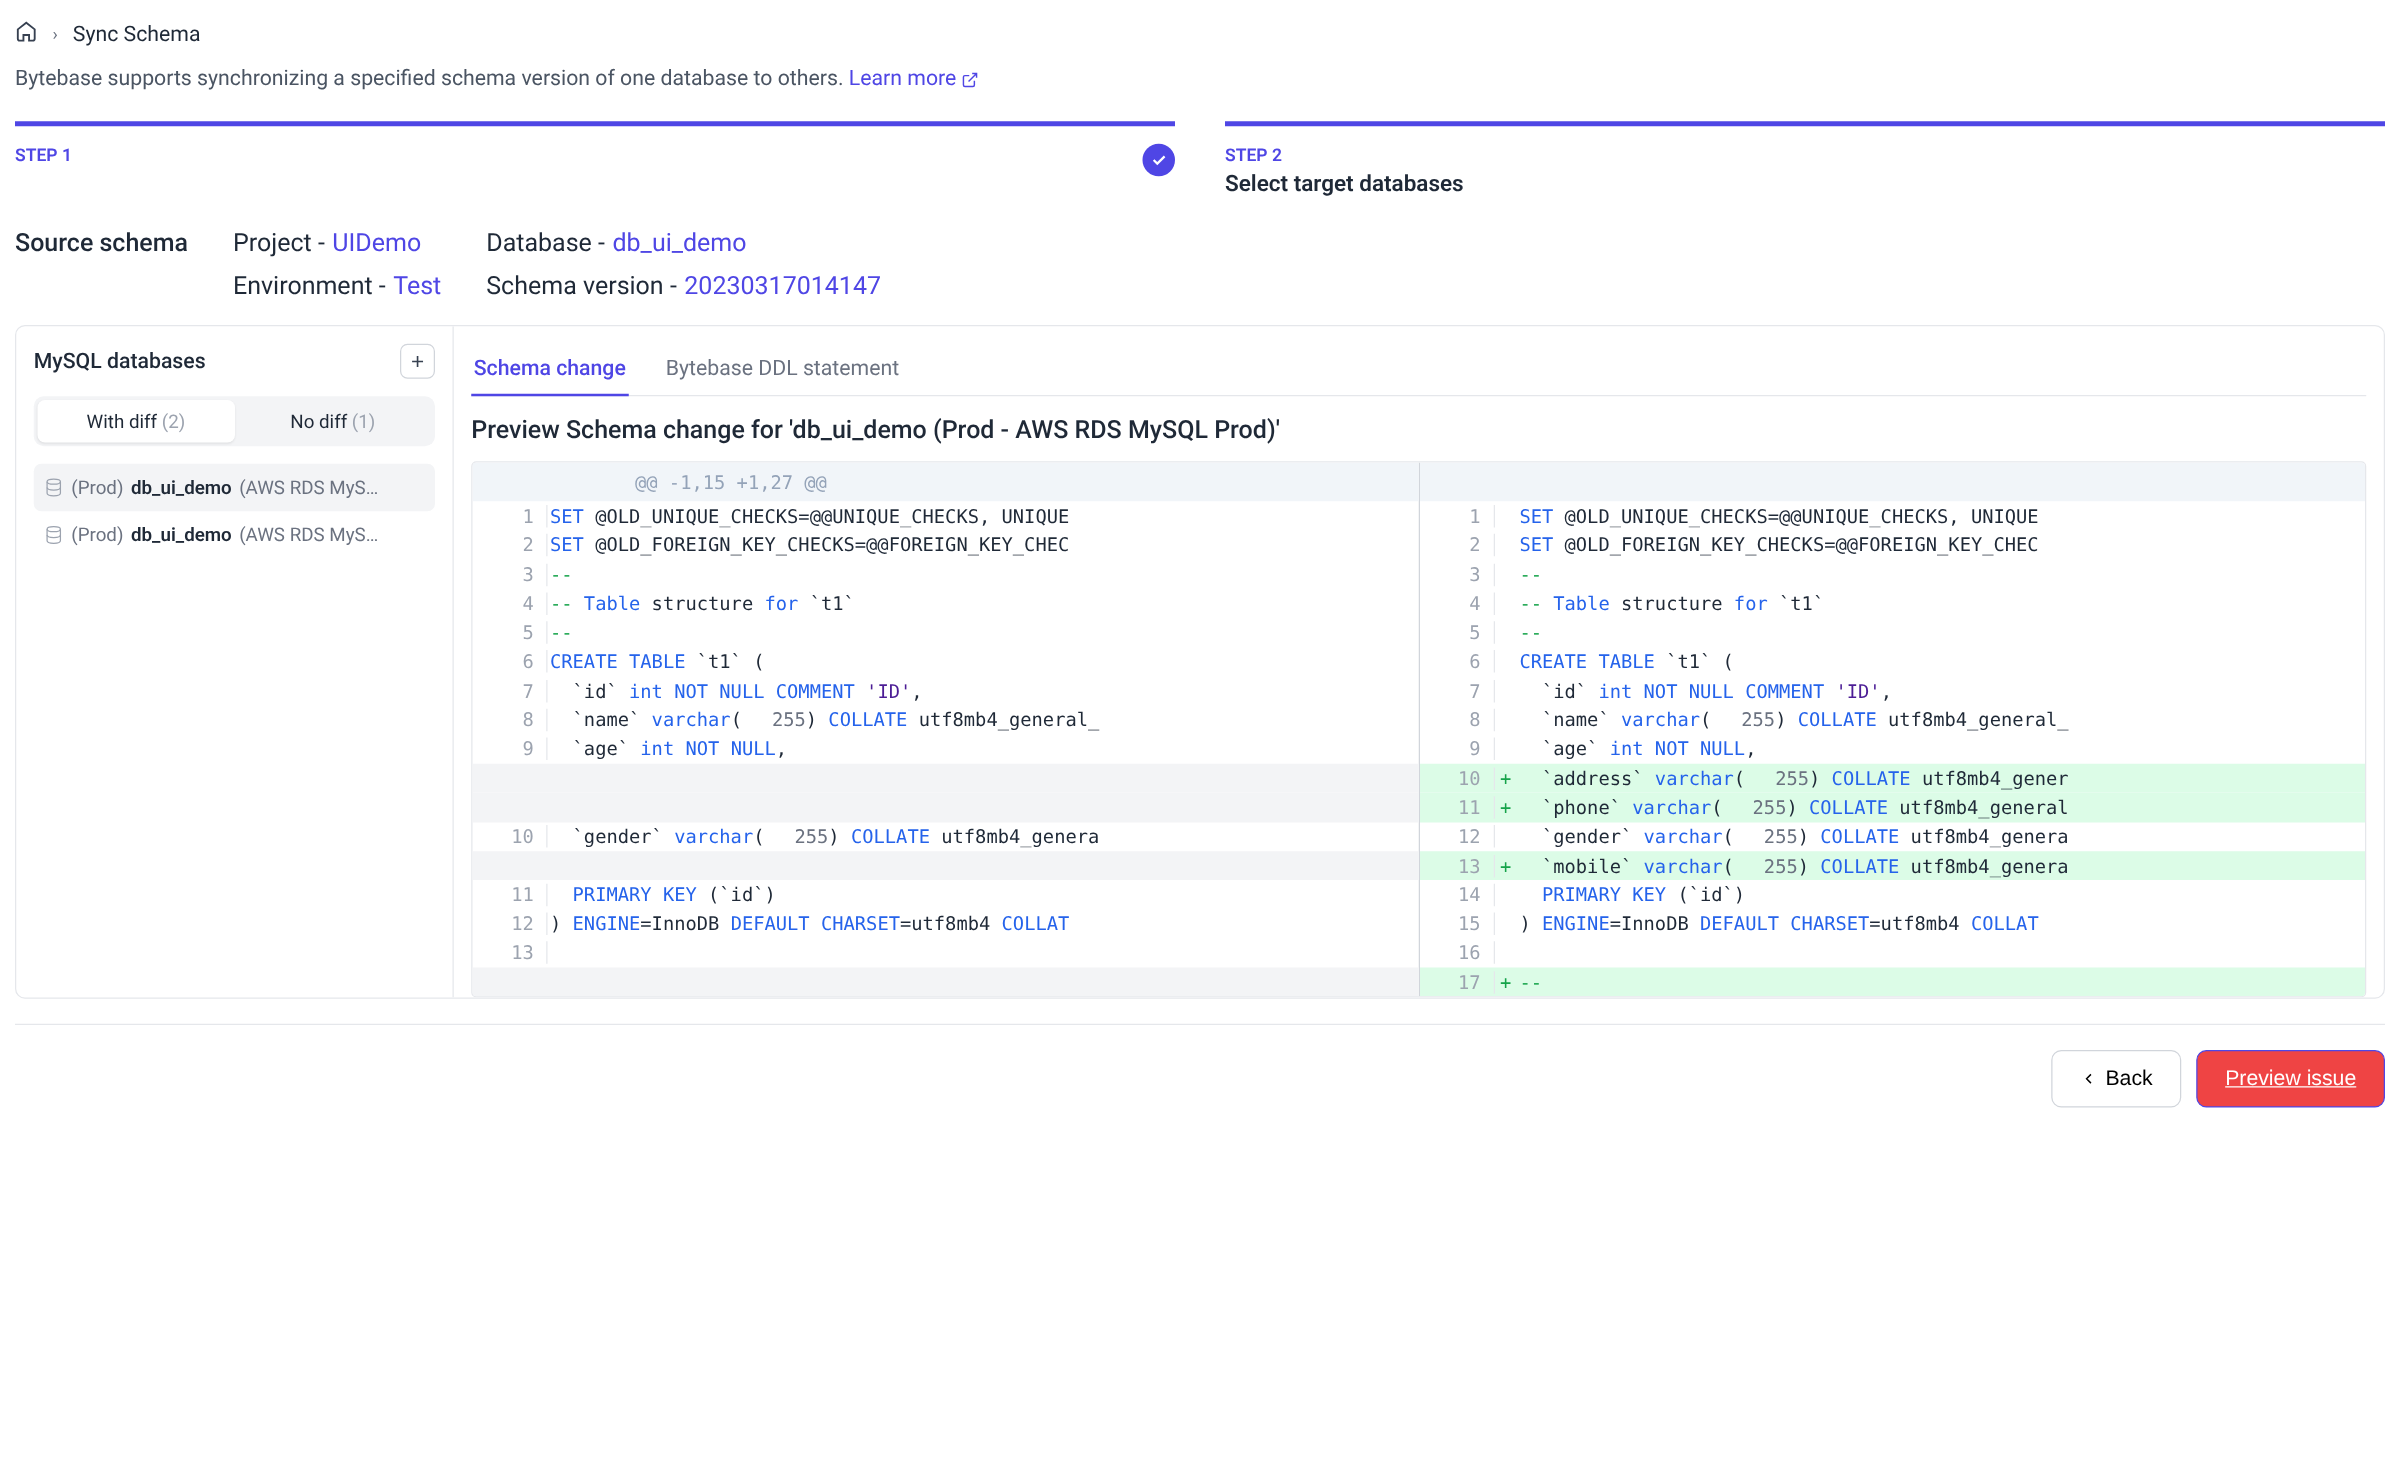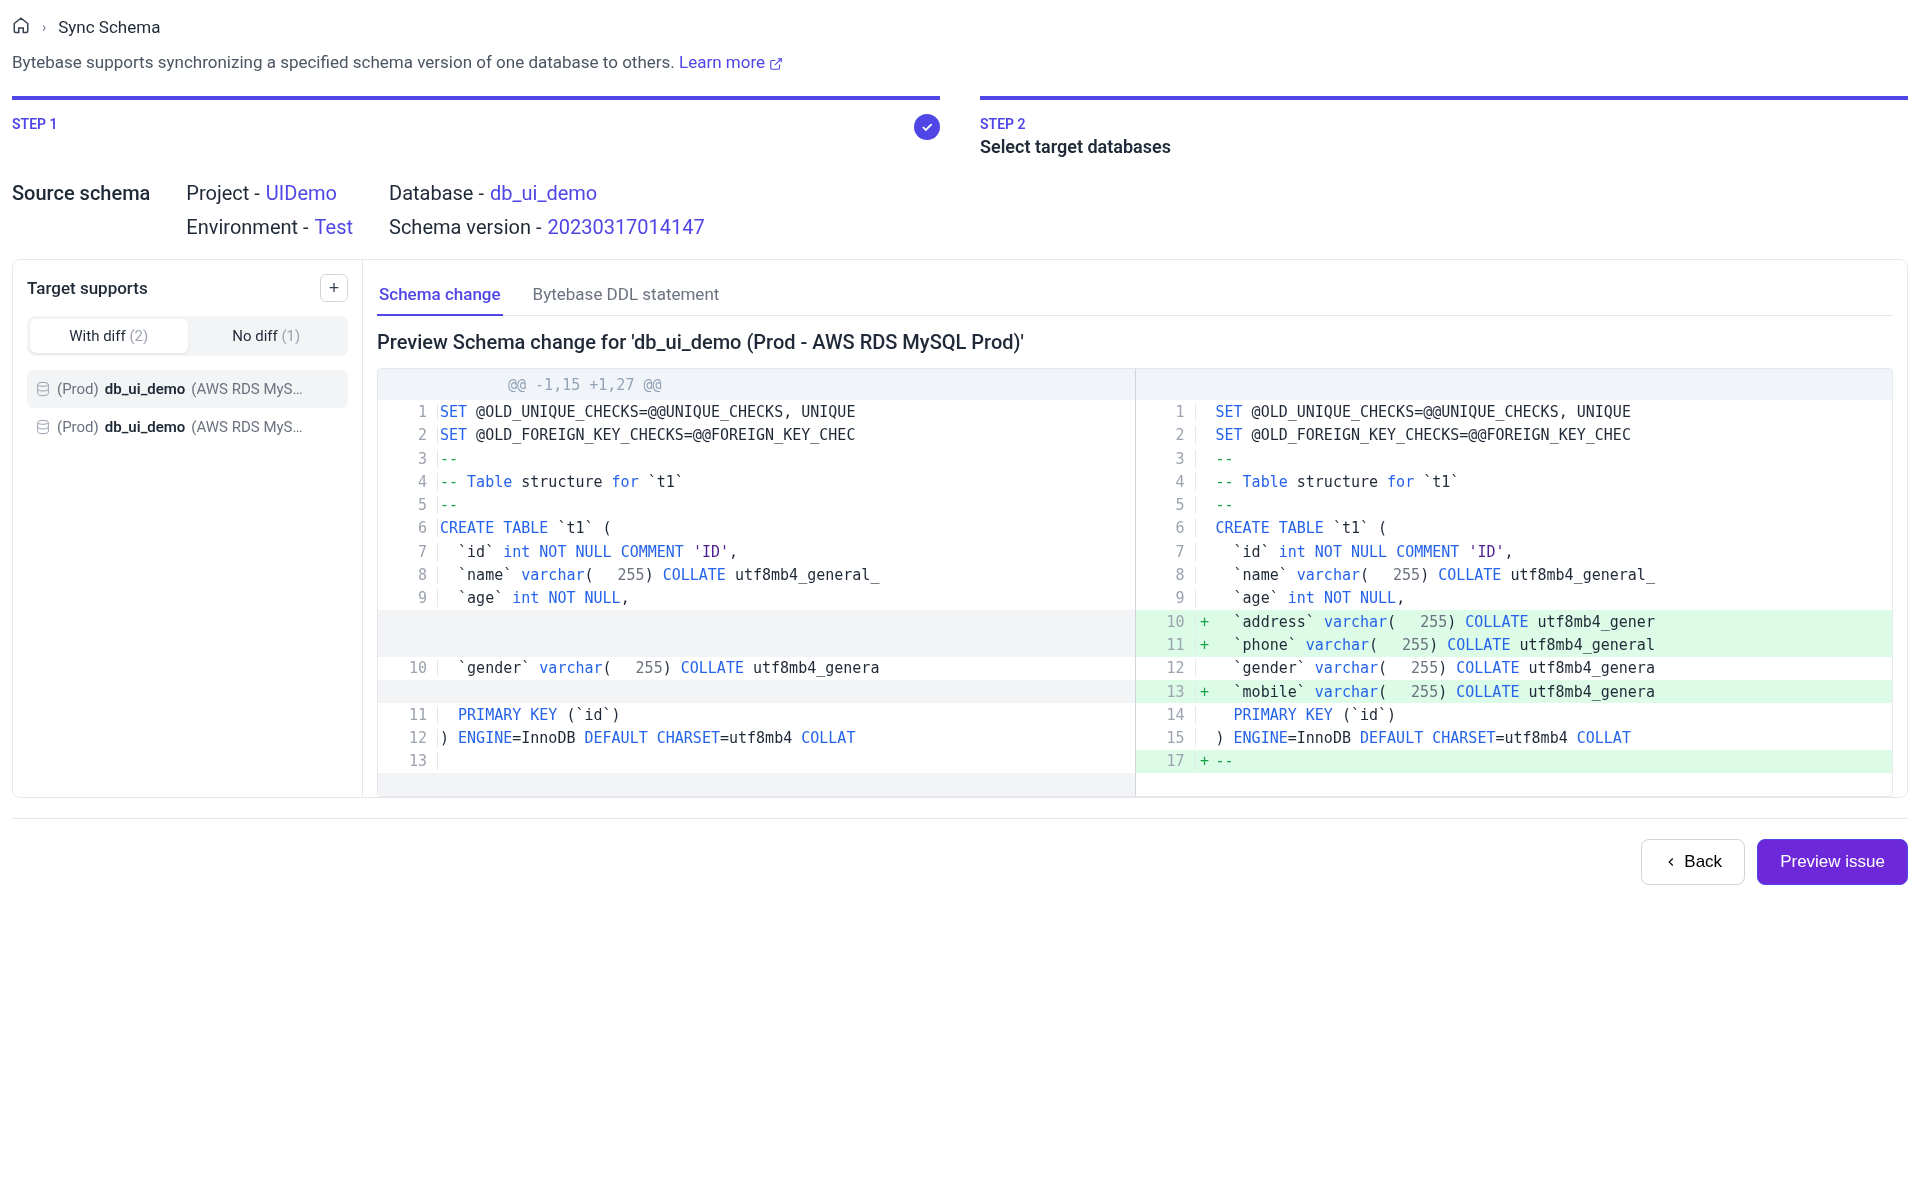--- a/index.html
+++ b/index.html
@@ -51,21 +51,21 @@
 .diff-row.blank { background: #f3f4f6; }
 .ln { width: 60px; text-align: right; padding-right: 10px; color: #9ca3af; border-right: 1px solid #e5e7eb; flex-shrink: 0; }
 .marker { width: 18px; text-align: center; color: #16a34a; flex-shrink: 0; }
 .code { flex: 1; overflow: hidden; padding-left: 2px; }
 .kw { color: #2563eb; }
 .str { color: #4c1d95; }
 .num { color: #6b7280; margin-left: 24px; }
 .cm { color: #16a34a; }
 .footer { display: flex; justify-content: flex-end; gap: 12px; margin-top: 20px; padding-top: 20px; border-top: 1px solid #e5e7eb; }
 .btn { padding: 12px 22px; border-radius: 8px; font-size: 17px; font-weight: 500; cursor: pointer; border: 1px solid #d1d5db; background: #fff; display: flex; align-items: center; gap: 6px; }
-.btn.primary { background: #6d28d9; color: #fff; border-color: #4f46e5; }
+.btn.primary { background: #ef4444; color: #fff; border-color: #4f46e5; text-decoration: underline; }
 </style>
 </head>
 <body>
 
 <div class="container">
   <div class="breadcrumb">
     <span>
       <svg class="home" viewBox="0 0 24 24" fill="none" stroke="#374151" stroke-width="2">
           <path d="M3 10l9-7 9 7v10a2 2 0 01-2 2h-4v-6h-6v6H5a2 2 0 01-2-2V10z"></path>
         </svg>
@@ -118,21 +118,21 @@
       <div class="ss-row">
         <span>Schema version - </span>
         <span class="link">20230317014147</span>
       </div>
     </div>
   </div>
 
   <div class="main-area">
     <div class="sidebar">
       <div class="sidebar-header">
-        <span>Target supports</span>
+        <span>MySQL databases</span>
         <button class="plus-btn">+</button>
       </div>
       <div class="filter-tabs">
         <div class="filter-tab active">
           <span>With diff</span> <span class="count">(2)</span>
         </div>
         <div class="filter-tab">
           <span>No diff</span> <span class="count">(1)</span>
         </div>
       </div>
@@ -201,20 +201,21 @@
             <div class="diff-row "><span class="ln">6</span><span class="marker"> </span><span class="code"><span class="kw">CREATE</span> <span class="kw">TABLE</span> `t1` (</span></div>
             <div class="diff-row "><span class="ln">7</span><span class="marker"> </span><span class="code">  `id` <span class="kw">int</span> <span class="kw">NOT</span> <span class="kw">NULL</span> <span class="kw">COMMENT</span> <span class="str">'ID'</span>,</span></div>
             <div class="diff-row "><span class="ln">8</span><span class="marker"> </span><span class="code">  `name` <span class="kw">varchar</span>(<span class="num">255</span>) <span class="kw">COLLATE</span> utf8mb4_general_</span></div>
             <div class="diff-row "><span class="ln">9</span><span class="marker"> </span><span class="code">  `age` <span class="kw">int</span> <span class="kw">NOT</span> <span class="kw">NULL</span>,</span></div>
             <div class="diff-row add"><span class="ln">10</span><span class="marker">+</span><span class="code">  `address` <span class="kw">varchar</span>(<span class="num">255</span>) <span class="kw">COLLATE</span> utf8mb4_gener</span></div>
             <div class="diff-row add"><span class="ln">11</span><span class="marker">+</span><span class="code">  `phone` <span class="kw">varchar</span>(<span class="num">255</span>) <span class="kw">COLLATE</span> utf8mb4_general</span></div>
             <div class="diff-row "><span class="ln">12</span><span class="marker"> </span><span class="code">  `gender` <span class="kw">varchar</span>(<span class="num">255</span>) <span class="kw">COLLATE</span> utf8mb4_genera</span></div>
             <div class="diff-row add"><span class="ln">13</span><span class="marker">+</span><span class="code">  `mobile` <span class="kw">varchar</span>(<span class="num">255</span>) <span class="kw">COLLATE</span> utf8mb4_genera</span></div>
             <div class="diff-row "><span class="ln">14</span><span class="marker"> </span><span class="code">  <span class="kw">PRIMARY</span> <span class="kw">KEY</span> (`id`)</span></div>
             <div class="diff-row "><span class="ln">15</span><span class="marker"> </span><span class="code">) <span class="kw">ENGINE</span>=InnoDB <span class="kw">DEFAULT</span> <span class="kw">CHARSET</span>=utf8mb4 <span class="kw">COLLAT</span></span></div>
+            <div class="diff-row "><span class="ln">16</span><span class="marker"> </span><span class="code"></span></div>
             <div class="diff-row add"><span class="ln">17</span><span class="marker">+</span><span class="code"><span class="cm">--</span></span></div>
           </div>
       </div>
     </div>
   </div>
 
   <div class="footer">
     <button class="btn">
       <svg style="width:14px;height:14px" viewBox="0 0 24 24" fill="none" stroke="currentColor" stroke-width="2">
           <path d="M15 18l-6-6 6-6"></path>

